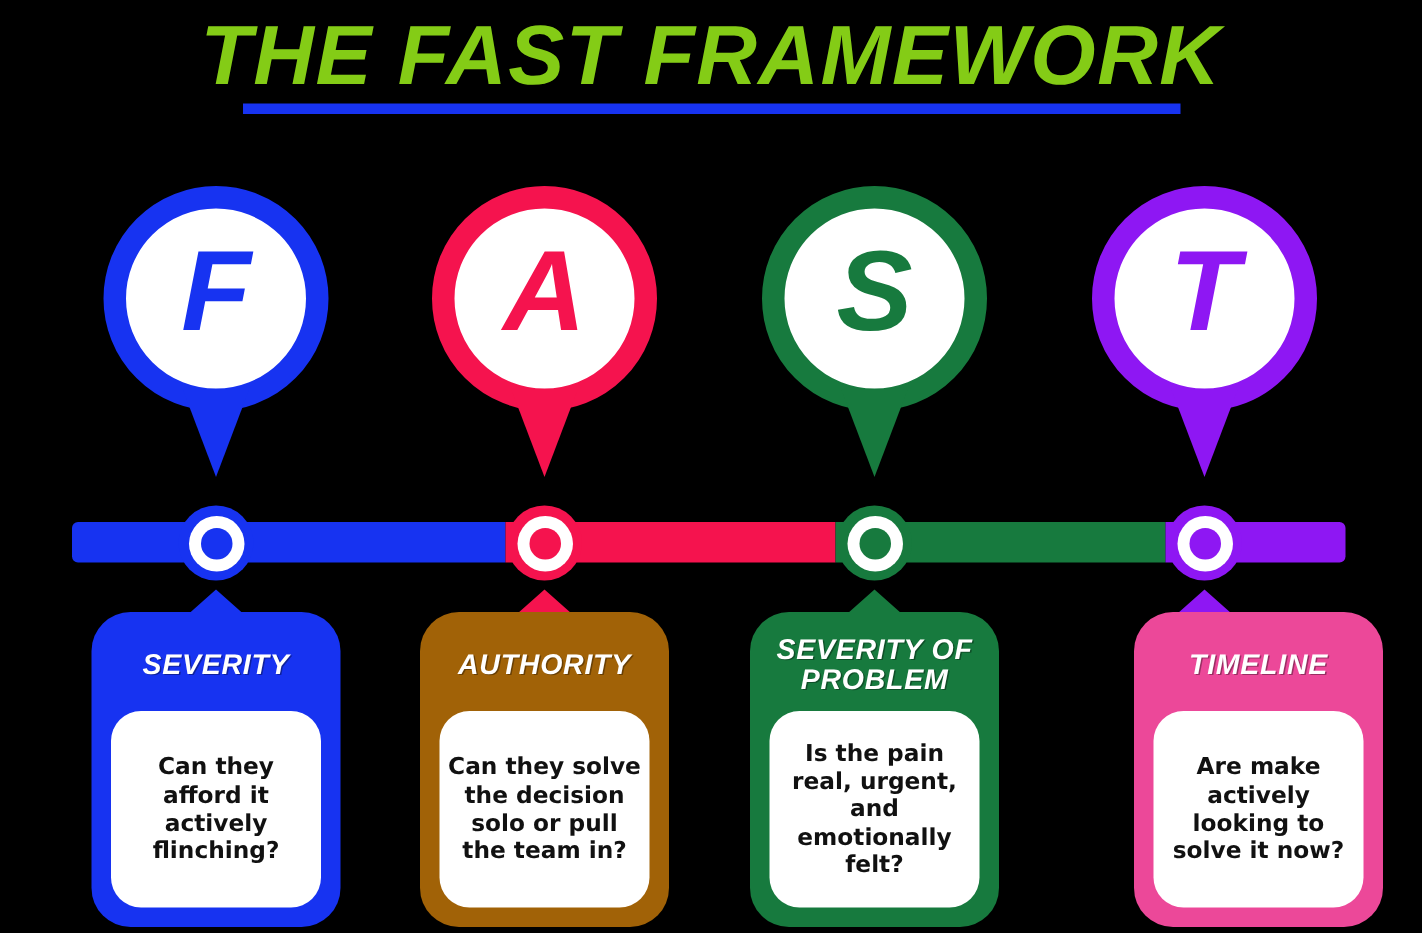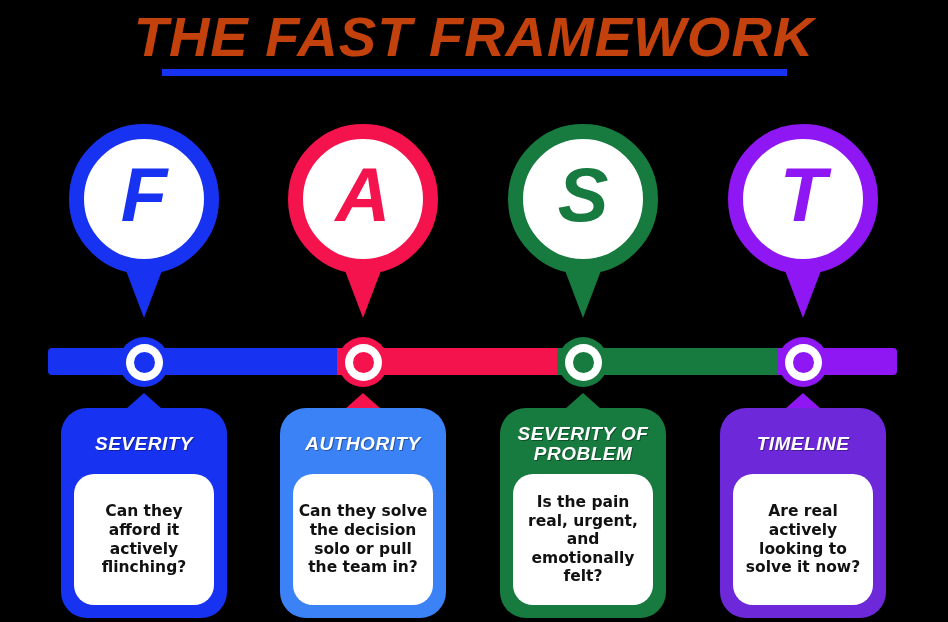--- a/index.html
+++ b/index.html
@@ -75,21 +75,21 @@
     font-family:"DejaVu Sans", sans-serif; font-weight:bold;
     font-size:15.5px; line-height:1.2; color:#111; padding:0 4px;
   }
 </style>
 </head>
 <body>
 
 <div class="stage">
 
   <div class="title-wrap">
-    <div class="title" style="color: #c2410c;">THE FAST FRAMEWORK</div>
+    <div class="title" style="color: #84cc16;">THE FAST FRAMEWORK</div>
     <div class="title-underline" style="background-color: rgb(23, 51, 241);"></div>
   </div>
 
   <div class="bar-seg" style="left: 48px; width: 289px; border-radius: 4px 0px 0px 4px; background-color: rgb(23, 51, 241);"></div>
   <div class="bar-seg" style="left: 337px; width: 220px; background-color: rgb(245, 19, 78);"></div>
   <div class="bar-seg" style="left: 557px; width: 220px; background-color: rgb(23, 122, 62);"></div>
   <div class="bar-seg" style="left: 777px; width: 120px; border-radius: 0px 4px 4px 0px; background-color: rgb(142, 23, 243);"></div>
 
   <div class="col" style="left:61px">
     <div class="bubble-circle" style="border-color: rgb(23, 51, 241);">
@@ -114,21 +114,21 @@
     <div class="bubble-circle" style="border-color: rgb(245, 19, 78);">
       <span class="bubble-letter" style="color: rgb(245, 19, 78);">A</span>
     </div>
     <div class="bubble-tail" style="border-top-color: rgb(245, 19, 78);"></div>
     <div class="node" style="background-color: rgb(245, 19, 78);">
       <div class="node-ring">
         <div class="node-core" style="background-color: rgb(245, 19, 78);"></div>
       </div>
     </div>
     <div class="card-pointer" style="border-bottom-color: rgb(245, 19, 78);"></div>
-    <div class="card" style="background-color: #3b82f6;">
+    <div class="card" style="background-color: #a16207;">
       <div class="card-label">AUTHORITY</div>
       <div class="card-body">
         <div class="card-question">Can they solve the decision solo or pull the team in?</div>
       </div>
     </div>
   </div>
 
   <div class="col" style="left:500px">
     <div class="bubble-circle" style="border-color: rgb(23, 122, 62);">
       <span class="bubble-letter" style="color: rgb(23, 122, 62);">S</span>
@@ -152,21 +152,21 @@
     <div class="bubble-circle" style="border-color: rgb(142, 23, 243);">
       <span class="bubble-letter" style="color: rgb(142, 23, 243);">T</span>
     </div>
     <div class="bubble-tail" style="border-top-color: rgb(142, 23, 243);"></div>
     <div class="node" style="background-color: rgb(142, 23, 243);">
       <div class="node-ring">
         <div class="node-core" style="background-color: rgb(142, 23, 243);"></div>
       </div>
     </div>
     <div class="card-pointer" style="border-bottom-color: rgb(142, 23, 243);"></div>
-    <div class="card" style="background-color: #6d28d9;">
+    <div class="card" style="background-color: #ec4899; margin-left: 36px;">
       <div class="card-label">TIMELINE</div>
       <div class="card-body">
-        <div class="card-question">Are real actively looking to solve it now?</div>
+        <div class="card-question">Are make actively looking to solve it now?</div>
       </div>
     </div>
   </div>
 
 </div>
 
 </body></html>

